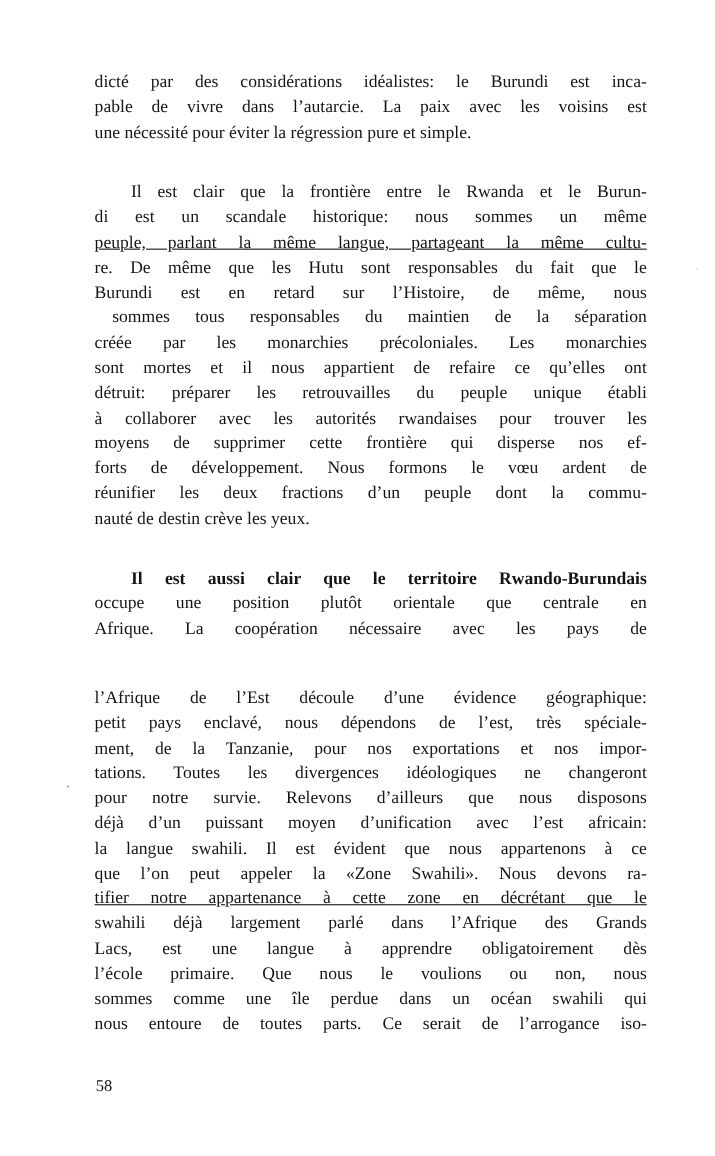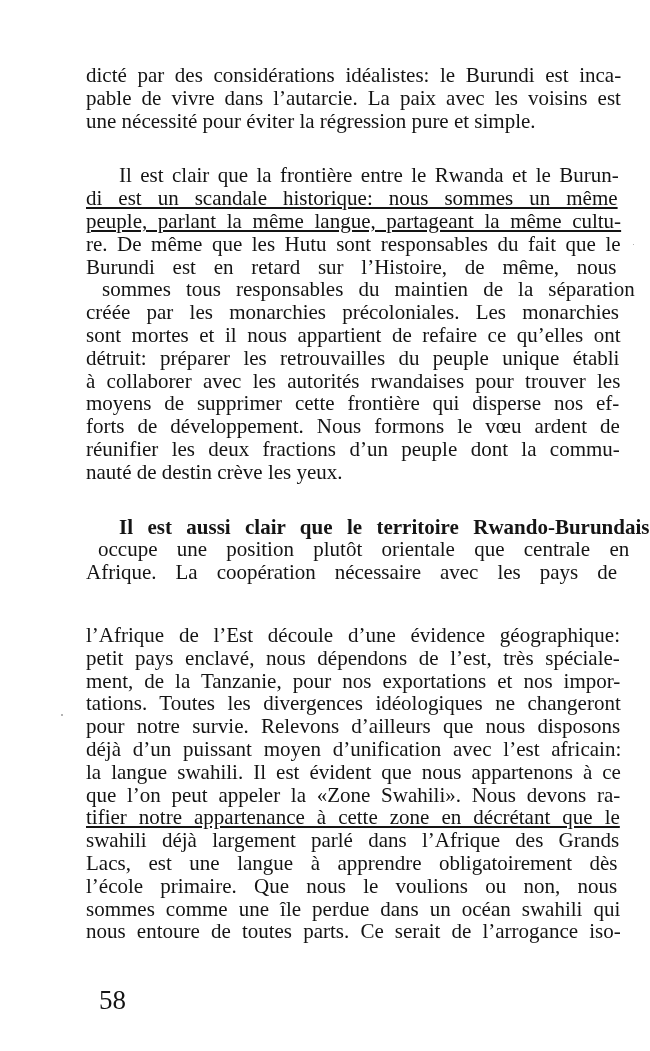--- a/index.html
+++ b/index.html
@@ -16,21 +16,21 @@
       color: #141414;
     }
     .page {
       position: absolute;
       left: 86px;
       top: 64px;
       width: 502px;
     }
     .para {
       margin: 0;
-      font-size: 21px;
+      font-size: 16px;
       line-height: 22.8px;
       text-align: justify;
       text-align-last: left;
       hyphens: none;
       word-spacing: 0;
     }
     .para + .para {
       margin-top: 32px;
     }
     .line {
@@ -40,23 +40,23 @@
       white-space: nowrap;
       height: 22.8px;
     }
     .line.last {
       text-align-last: left;
     }
     .page-number {
       position: absolute;
       left: 87px;
       top: 977px;
-      font-size: 27px;
+      font-size: 15px;
       line-height: 22px;
-      margin: 12px;
+      margin: 0;
     }
     .speck {
       position: absolute;
       width: 2px;
       height: 2px;
       background: #9a9a9a;
       border-radius: 50%;
     }
   </style>
 </head>
@@ -65,38 +65,38 @@
 <div class="page">
 
   <div class="para">
     <span class="line" style="display: block; width: auto; word-spacing: 5.375px;">dicté par des considérations idéalistes: le Burundi est inca-</span>
     <span class="line" style="display: block; width: auto; word-spacing: 4.8px;">pable de vivre dans l’autarcie. La paix avec les voisins est</span>
     <span class="line last">une nécessité pour éviter la régression pure et simple.</span>
   </div>
 
   <div class="para">
     <span class="line" style="padding-left: 33px; display: block; width: auto; word-spacing: 3.18182px;">Il est clair que la frontière entre le Rwanda et le Burun-</span>
-    <span class="line" style="display: block; width: auto; word-spacing: 10.75px; text-decoration: underline;">di est un scandale historique: nous sommes un même</span>
+    <span class="line" style="display: block; width: auto; word-spacing: 10.75px;">di est un scandale historique: nous sommes un même</span>
     <span class="line" style="display: block; width: auto; word-spacing: 5.375px; text-decoration: underline;">peuple, parlant la même langue, partageant la même cultu-</span>
     <span class="line" style="display: block; width: auto; word-spacing: 4.27273px;">re. De même que les Hutu sont responsables du fait que le</span>
     <span class="line" style="display: block; width: auto; word-spacing: 12.5px;">Burundi est en retard sur l’Histoire, de même, nous</span>
     <span class="line" style="display: block; width: auto; word-spacing: 9.85714px; margin-left: 16px;">sommes tous responsables du maintien de la séparation</span>
     <span class="line" style="display: block; width: auto; word-spacing: 11px;">créée par les monarchies précoloniales. Les monarchies</span>
     <span class="line" style="display: block; width: auto; word-spacing: 5.3px;">sont mortes et il nous appartient de refaire ce qu’elles ont</span>
     <span class="line" style="display: block; width: auto; word-spacing: 8.14286px;">détruit: préparer les retrouvailles du peuple unique établi</span>
     <span class="line" style="display: block; width: auto; word-spacing: 6px;">à collaborer avec les autorités rwandaises pour trouver les</span>
     <span class="line" style="display: block; width: auto; word-spacing: 7.625px;">moyens de supprimer cette frontière qui disperse nos ef-</span>
     <span class="line" style="display: block; width: auto; word-spacing: 7.75px;">forts de développement. Nous formons le vœu ardent de</span>
     <span class="line" style="display: block; width: auto; word-spacing: 8.125px;">réunifier les deux fractions d’un peuple dont la commu-</span>
     <span class="line last">nauté de destin crève les yeux.</span>
   </div>
 
   <div class="para">
     <span class="line" style="padding-left: 33px; display: block; width: auto; word-spacing: 9.14286px; font-weight: bold;">Il est aussi clair que le territoire Rwando-Burundais</span>
-    <span class="line" style="display: block; width: auto; word-spacing: 14px; margin-left: 12px;">occupe une position plutôt orientale que centrale en</span>
+    <span class="line" style="display: block; width: auto; word-spacing: 14px;">occupe une position plutôt orientale que centrale en</span>
     <span class="line" style="display: block; width: auto; word-spacing: 13.7143px;">Afrique. La coopération nécessaire avec les pays de</span>
     <span class="line" style="display: block; width: auto; word-spacing: 9.5px; margin-top: 40px;">l’Afrique de l’Est découle d’une évidence géographique:</span>
     <span class="line" style="display: block; width: auto; word-spacing: 6.375px;">petit pays enclavé, nous dépendons de l’est, très spéciale-</span>
     <span class="line" style="display: block; width: auto; word-spacing: 5.77778px;">ment, de la Tanzanie, pour nos exportations et nos impor-</span>
     <span class="line" style="display: block; width: auto; word-spacing: 7.16667px;">tations. Toutes les divergences idéologiques ne changeront</span>
     <span class="line" style="display: block; width: auto; word-spacing: 7px;">pour notre survie. Relevons d’ailleurs que nous disposons</span>
     <span class="line" style="display: block; width: auto; word-spacing: 6.57143px;">déjà d’un puissant moyen d’unification avec l’est africain:</span>
     <span class="line" style="display: block; width: auto; word-spacing: 4.8px;">la langue swahili. Il est évident que nous appartenons à ce</span>
     <span class="line" style="display: block; width: auto; word-spacing: 5.44444px;">que l’on peut appeler la «Zone Swahili». Nous devons ra-</span>
     <span class="line" style="display: block; width: auto; word-spacing: 6.77778px; text-decoration: underline;">tifier notre appartenance à cette zone en décrétant que le</span>

